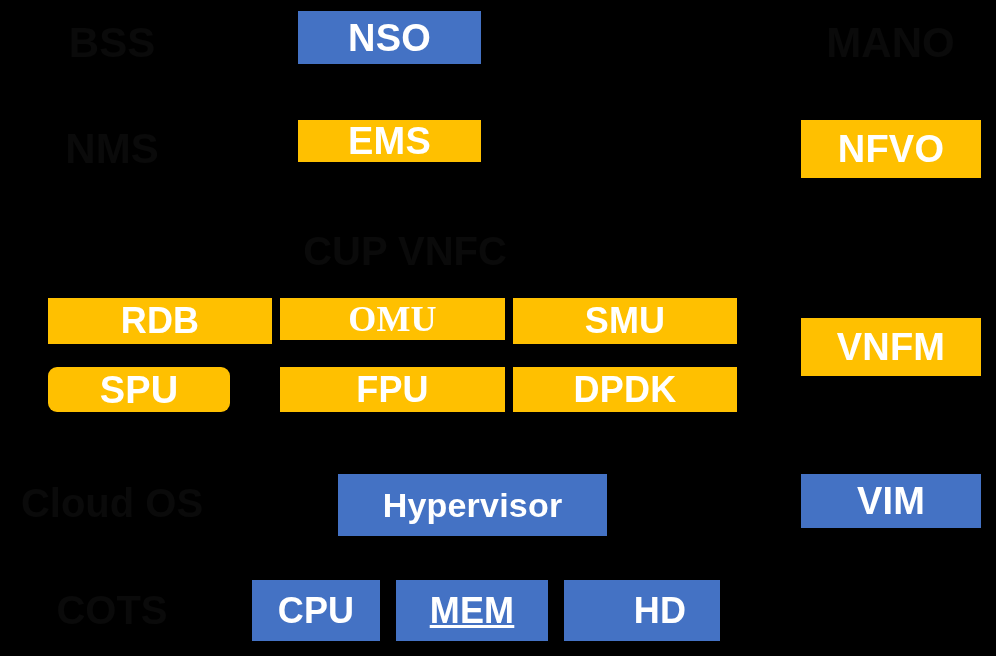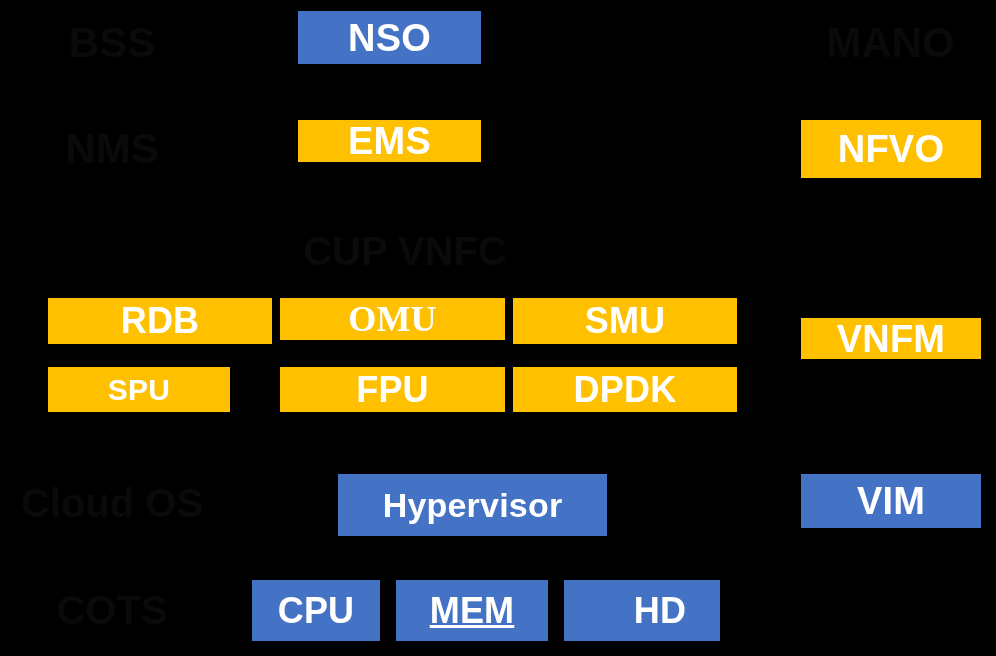--- a/index.html
+++ b/index.html
@@ -74,23 +74,23 @@
   <div class="node orange" style="left:801px; top:120px; width:180px; height:58px; font-size:38px;">NFVO</div>
 
   <div class="group-label" style="left:300px; top:225px; width:210px; height:52px; font-size:40px;">CUP VNFC</div>
 
   <div class="node orange" style="left:48px; top:298px; width:224px; height:46px; font-size:36px;">RDB</div>
 
   <div class="node orange" style="left:280px; top:298px; width:225px; height:42px; font-size:36px;font-family:Liberation Serif, serif;">OMU</div>
 
   <div class="node orange" style="left:513px; top:298px; width:224px; height:46px; font-size:36px;">SMU</div>
 
-  <div class="node orange" style="left:801px; top:318px; width:180px; height:41px; font-size:38px;">VNFM</div>
+  <div class="node orange" style="left:801px; top:318px; width:180px; height:58px; font-size:38px;">VNFM</div>
 
-  <div class="node orange" style="left:48px; top:367px; width:182px; height:45px; font-size:30px;">SPU</div>
+  <div class="node orange" style="left:48px; top:367px; width:182px; height:45px; font-size:38px;border-radius:9px;">SPU</div>
 
   <div class="node orange" style="left:280px; top:367px; width:225px; height:45px; font-size:36px;">FPU</div>
 
   <div class="node orange" style="left:513px; top:367px; width:224px; height:45px; font-size:36px;">DPDK</div>
 
   <div class="layer-label" style="left:12px; top:474px; width:200px; height:58px; font-size:40px;">Cloud OS</div>
 
   <div class="node blue" style="left:338px; top:474px; width:269px; height:62px; font-size:34px;">Hypervisor</div>
 
   <div class="node blue" style="left:801px; top:474px; width:180px; height:54px; font-size:38px;">VIM</div>

